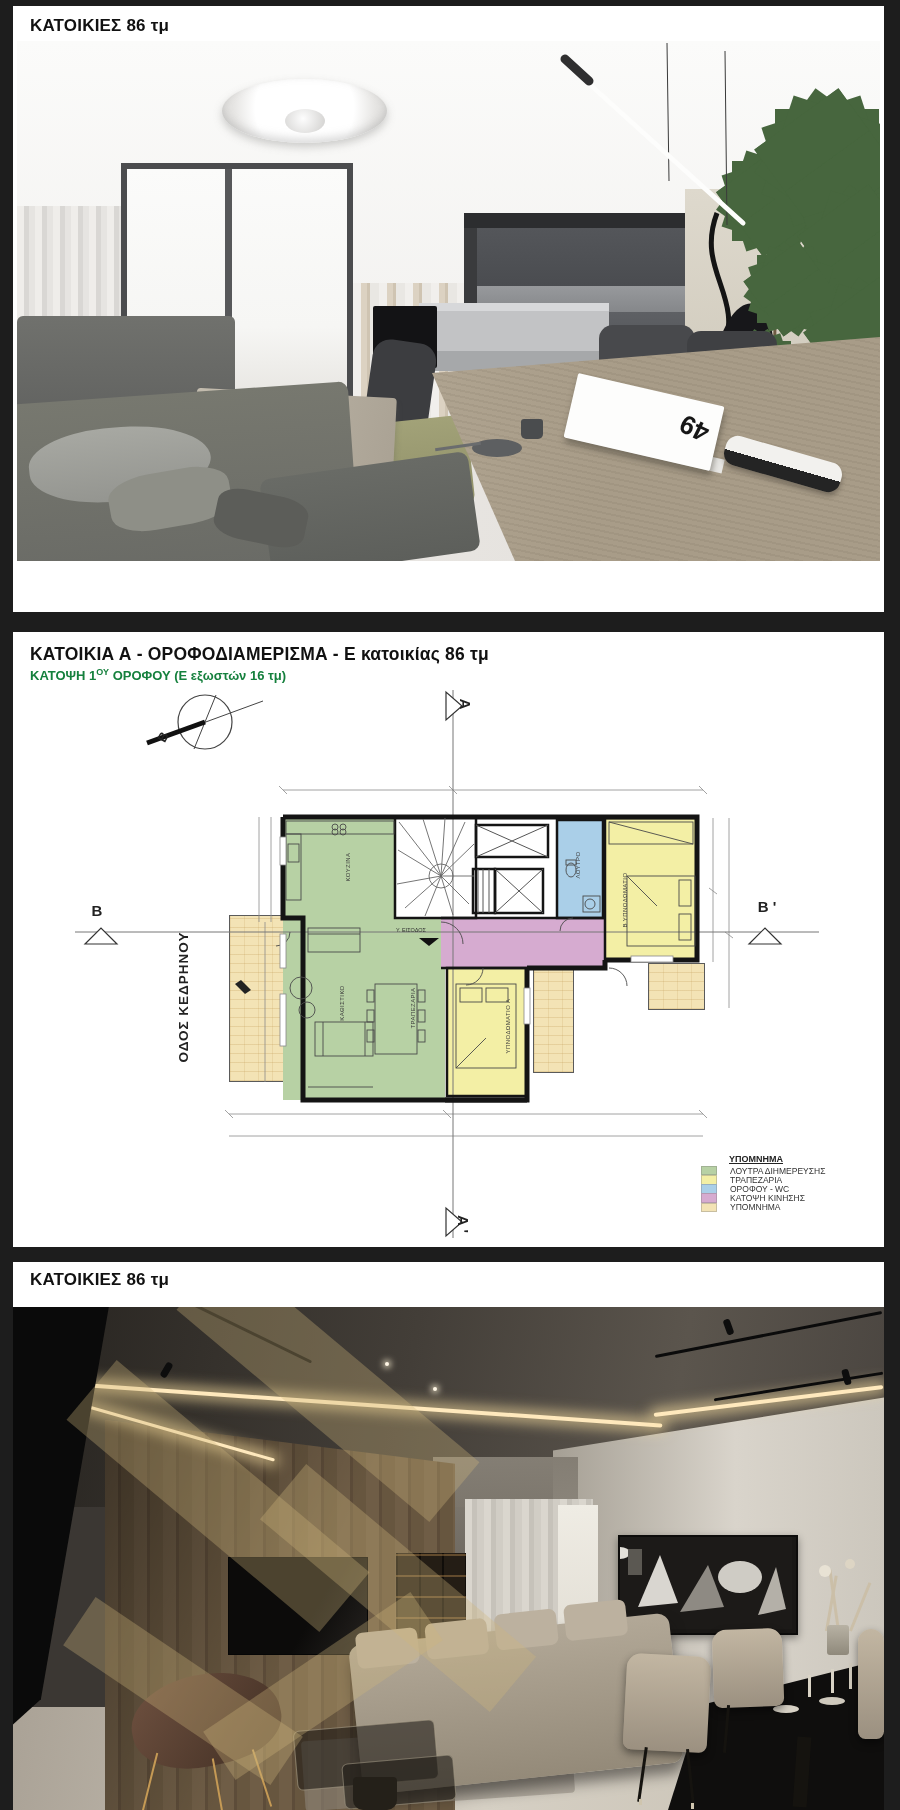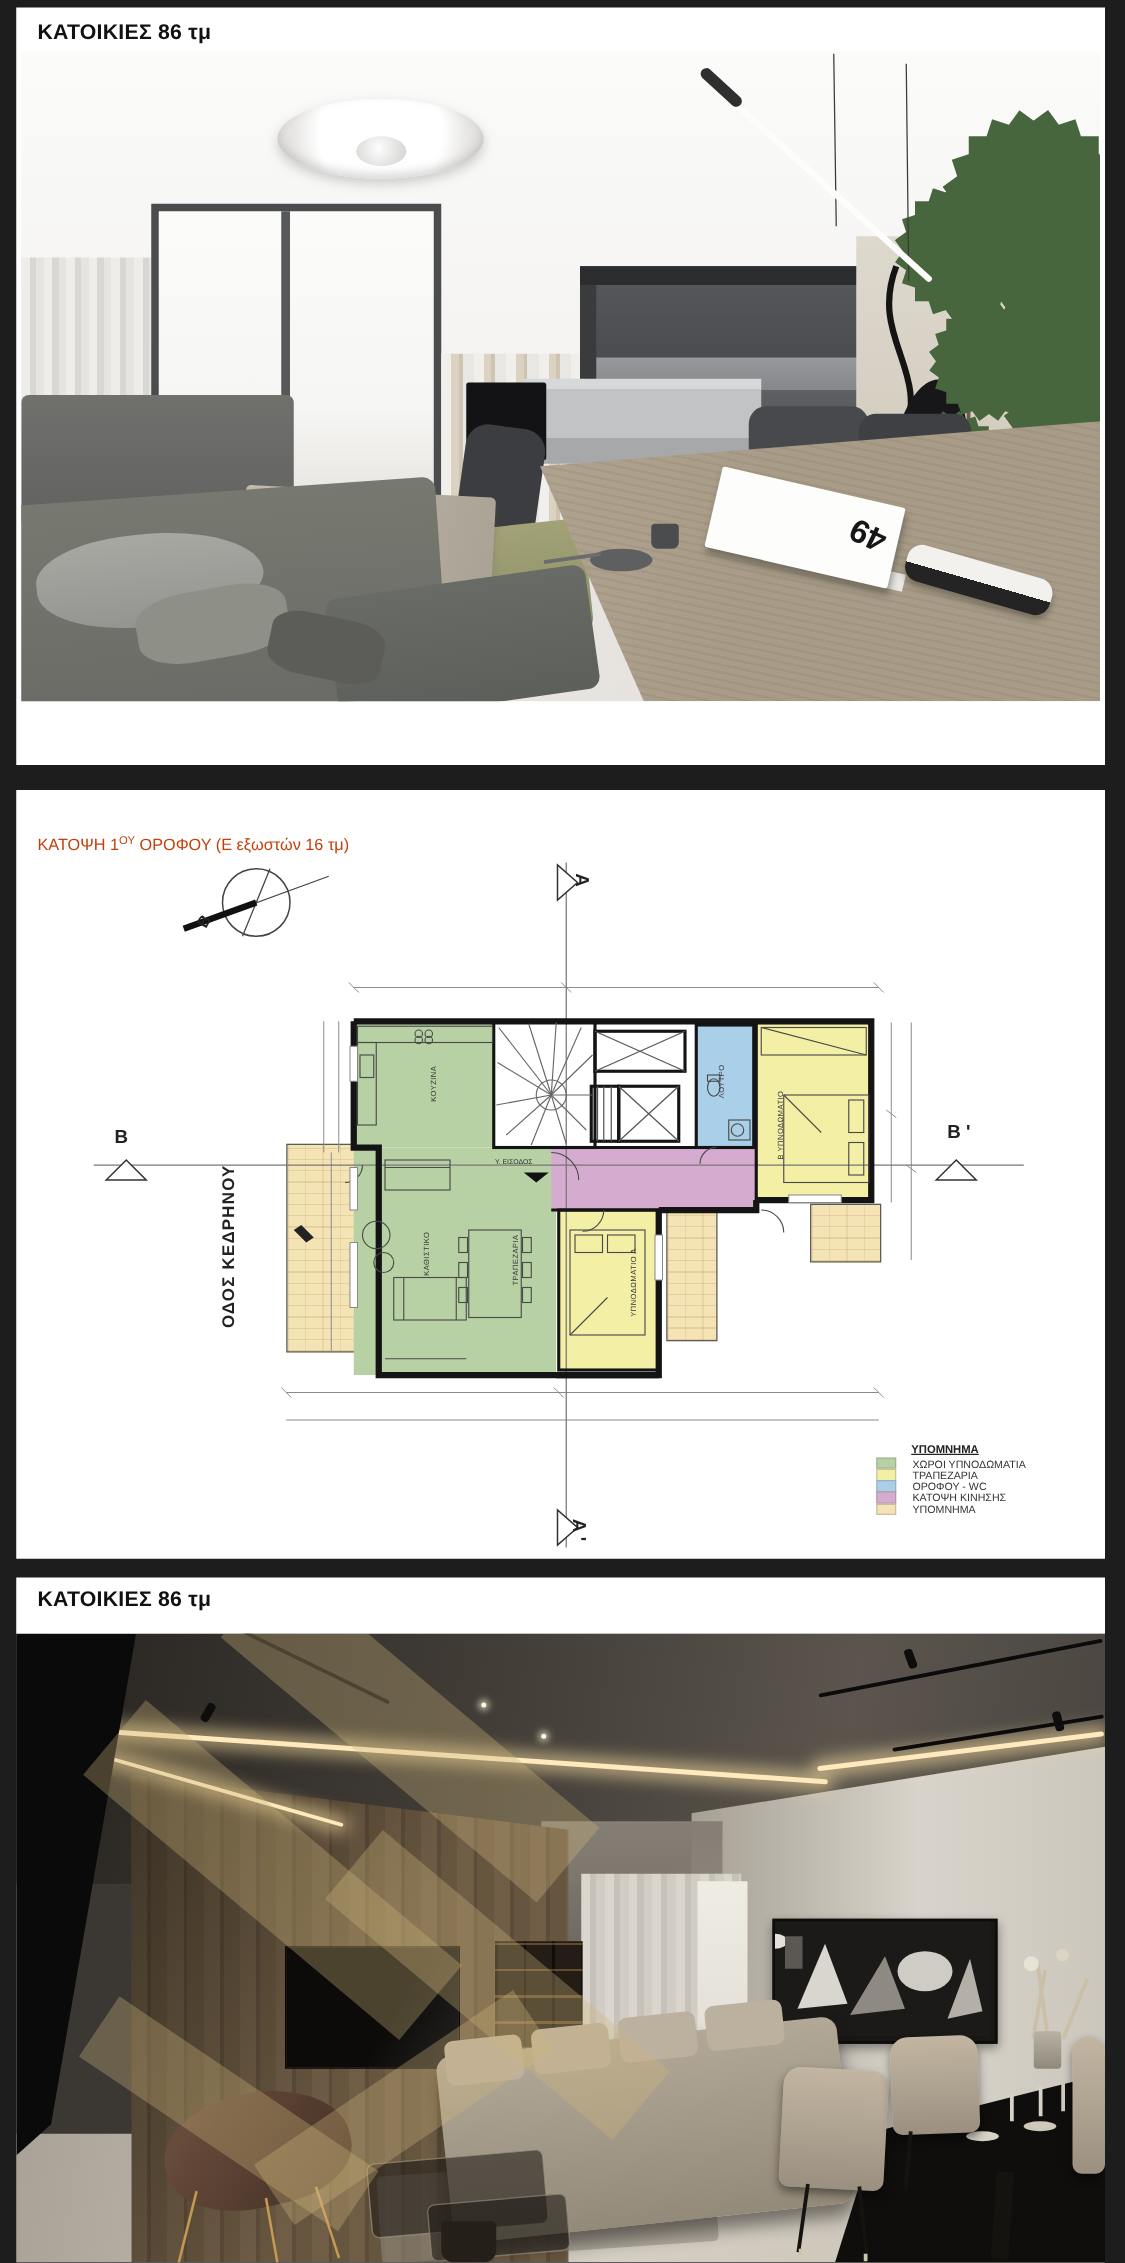--- a/index.html
+++ b/index.html
@@ -219,21 +219,22 @@
     <div class="abs p1-spoon"></div>
     <div class="abs p1-mag2"></div>
     <div class="abs p1-mag">
       <div class="abs p1-magtxt" style="right:10px;top:12px;">49</div>
     </div>
     <div class="abs p1-roll"></div>
   </div>
 </section>
 
 <section class="card" style="top:632px;height:615px;">
-  <div class="abs" style="left:17px;top:35px;font-size:13px;color:#c2410c;">
+  <div class="hdr" style="top:12px;font-size:17.5px;">ΚΑΤΟΙΚΙΑ Α - ΟΡΟΦΟΔΙΑΜΕΡΙΣΜΑ - Ε κατοικίας 86 τμ</div>
+  <div class="abs" style="left:17px;top:35px;font-size:13px;color:#15803d;font-weight:bold;">
     <span>ΚΑΤΟΨΗ 1</span><sup style="font-size:9px;">ΟΥ</sup><span> ΟΡΟΦΟΥ (Ε εξωστών 16 τμ)</span>
   </div>
 
   <div id="plan-wrap" class="abs nb">
 
     <div class="zone z-cream" style="left:216px;top:283px;width:61px;height:165px;border:1.5px solid #5a5a5a;"></div>
     <div class="zone z-cream" style="left:520px;top:331px;width:39px;height:108px;border:1.5px solid #5a5a5a;"></div>
     <div class="zone z-cream" style="left:635px;top:331px;width:55px;height:45px;border:1.5px solid #5a5a5a;"></div>
     <div class="zone z-green" style="left:270px;top:185px;width:112px;height:101px;"></div>
     <div class="zone z-green" style="left:270px;top:286px;width:162px;height:182px;"></div>
@@ -396,21 +397,21 @@
     <div class="plabel" style="left:400px;top:376px;">ΤΡΑΠΕΖΑΡΙΑ</div>
     <div class="plabel" style="left:495px;top:394px;">ΥΠΝΟΔΩΜΑΤΙΟ Α</div>
     <div class="plabel" style="left:612px;top:268px;">Β ΥΠΝΟΔΩΜΑΤΙΟ</div>
     <div class="plabel" style="left:565px;top:233px;">ΛΟΥΤΡΟ</div>
     <div class="plabel-h" style="left:398px;top:298px;">Υ. ΕΙΣΟΔΟΣ</div>
 
     <div id="legend">
       <div class="lg-title">ΥΠΟΜΝΗΜΑ</div>
       <div class="lg-row">
         <span class="lg-sw" style="background: rgb(183, 209, 164);"></span>
-        <span class="lg-lb">ΧΩΡΟΙ ΥΠΝΟΔΩΜΑΤΙΑ</span>
+        <span class="lg-lb">ΛΟΥΤΡΑ ΔΙΗΜΕΡΕΥΣΗΣ</span>
       </div>
       <div class="lg-row">
         <span class="lg-sw" style="background: rgb(243, 239, 165);"></span>
         <span class="lg-lb">ΤΡΑΠΕΖΑΡΙΑ</span>
       </div>
       <div class="lg-row">
         <span class="lg-sw" style="background: rgb(170, 207, 232);"></span>
         <span class="lg-lb">ΟΡΟΦΟΥ - WC</span>
       </div>
       <div class="lg-row">

